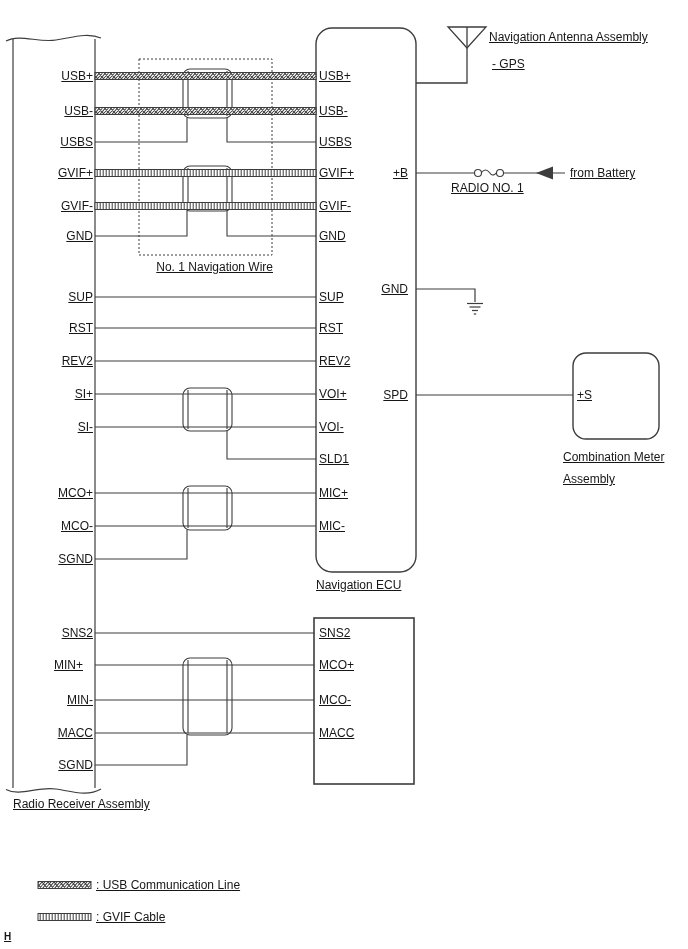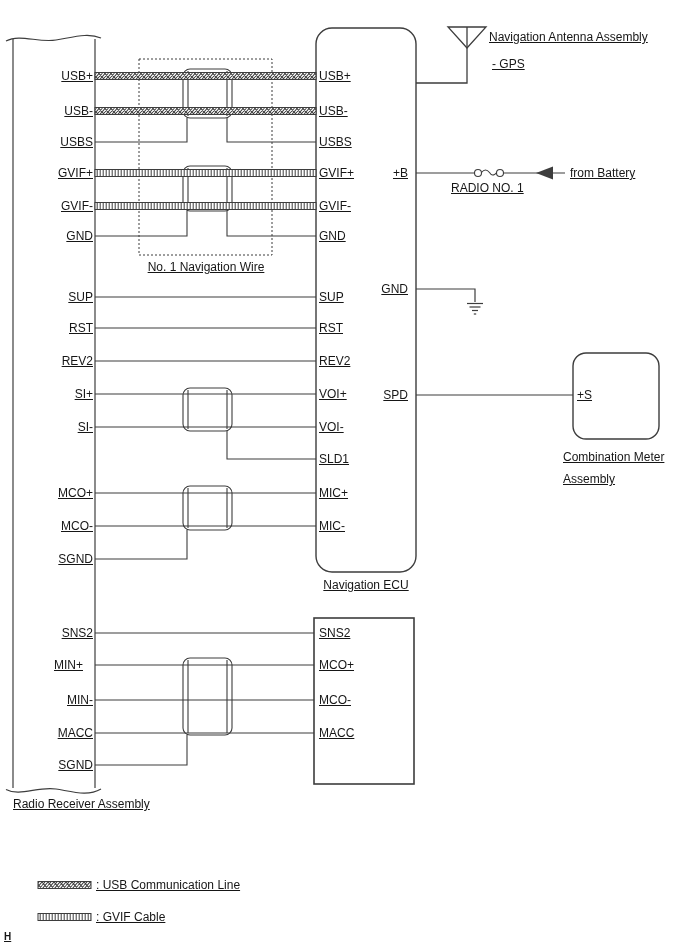--- a/index.html
+++ b/index.html
@@ -172,22 +172,22 @@
   <div class="lbl mic-pin" style="top:657px">MCO+</div>
   <div class="lbl mic-pin" style="top:692px">MCO-</div>
   <div class="lbl mic-pin" style="top:725px">MACC</div>
 
   <div class="lbl" style="left:577px;top:387px">+S</div>
 
   <div class="lbl" style="left:489px;top:29px">Navigation Antenna Assembly</div>
   <div class="lbl" style="left:492px;top:56px">- GPS</div>
   <div class="lbl" style="left:570px;top:165px">from Battery</div>
   <div class="lbl" style="left:451px;top:180px">RADIO NO. 1</div>
-  <div class="lbl" style="left:139px;top:259px;width:134px;text-align:center">No. 1 Navigation Wire</div>
-  <div class="lbl" style="left:316px;top:577px;width:100px;text-align:center">Navigation ECU</div>
+  <div class="lbl" style="left:139px;top:259px;width:134px;text-align:right">No. 1 Navigation Wire</div>
+  <div class="lbl" style="left:316px;top:577px;width:100px;text-align:left">Navigation ECU</div>
   <div class="lbl wrap2" style="left:563px;top:446px;width:112px">Combination Meter Assembly</div>
   <div class="lbl" style="left:13px;top:796px">Radio Receiver Assembly</div>
 
   <div class="lbl" style="left:96px;top:877px">: USB Communication Line</div>
   <div class="lbl" style="left:96px;top:909px">: GVIF Cable</div>
 
   <div class="lbl footer-h" style="left:4px;top:929px">H</div>
 
 </div>
 

